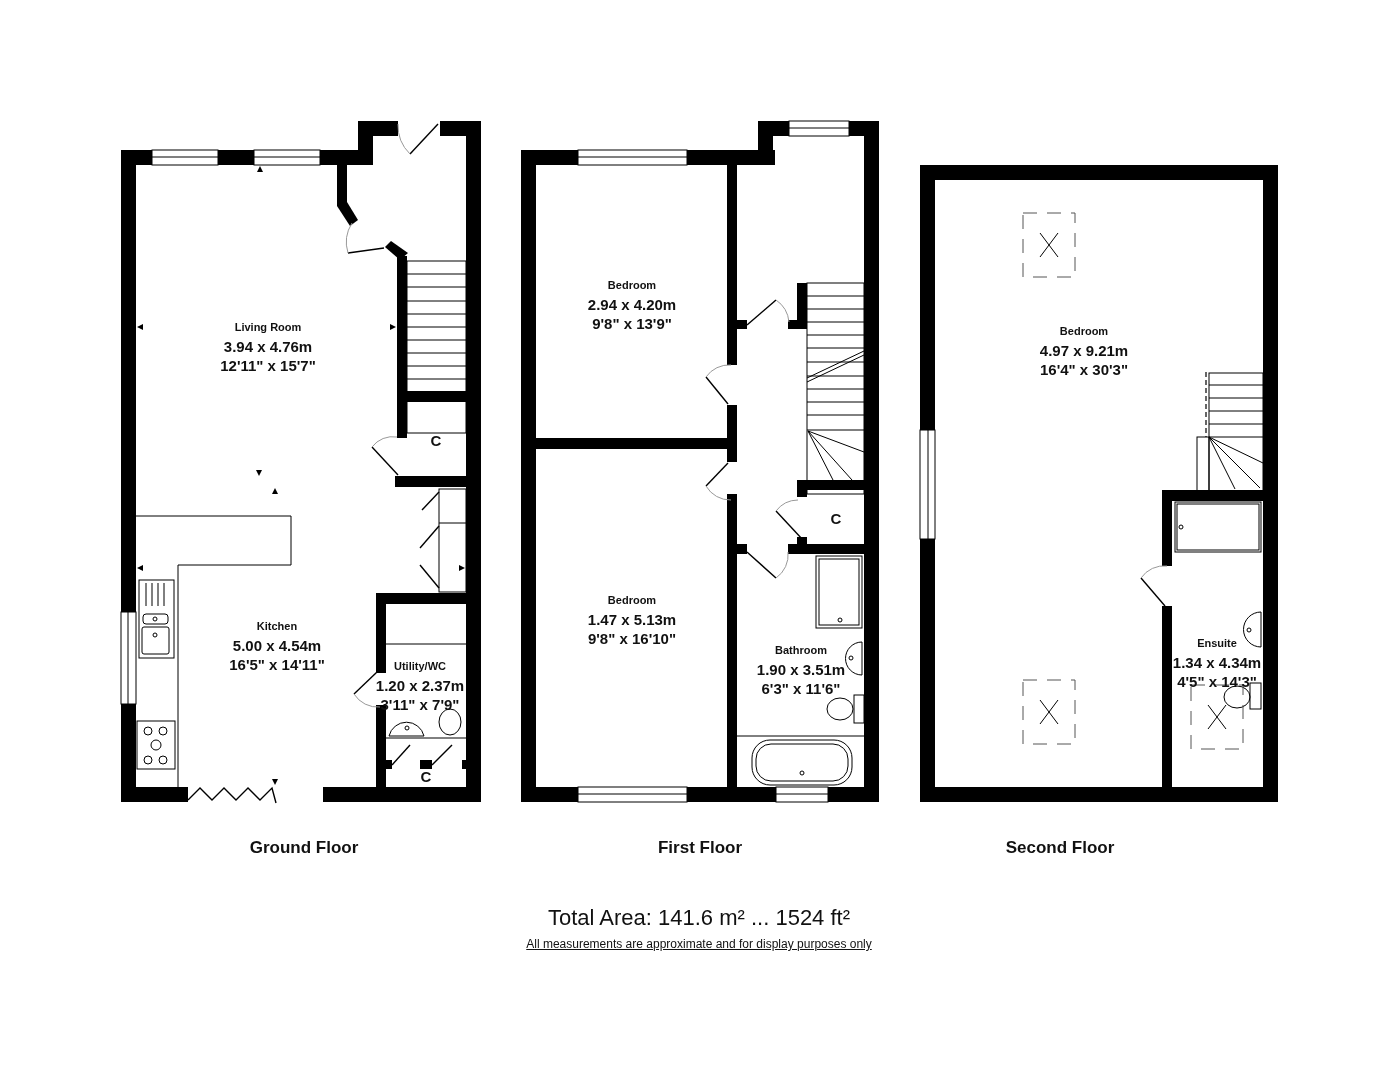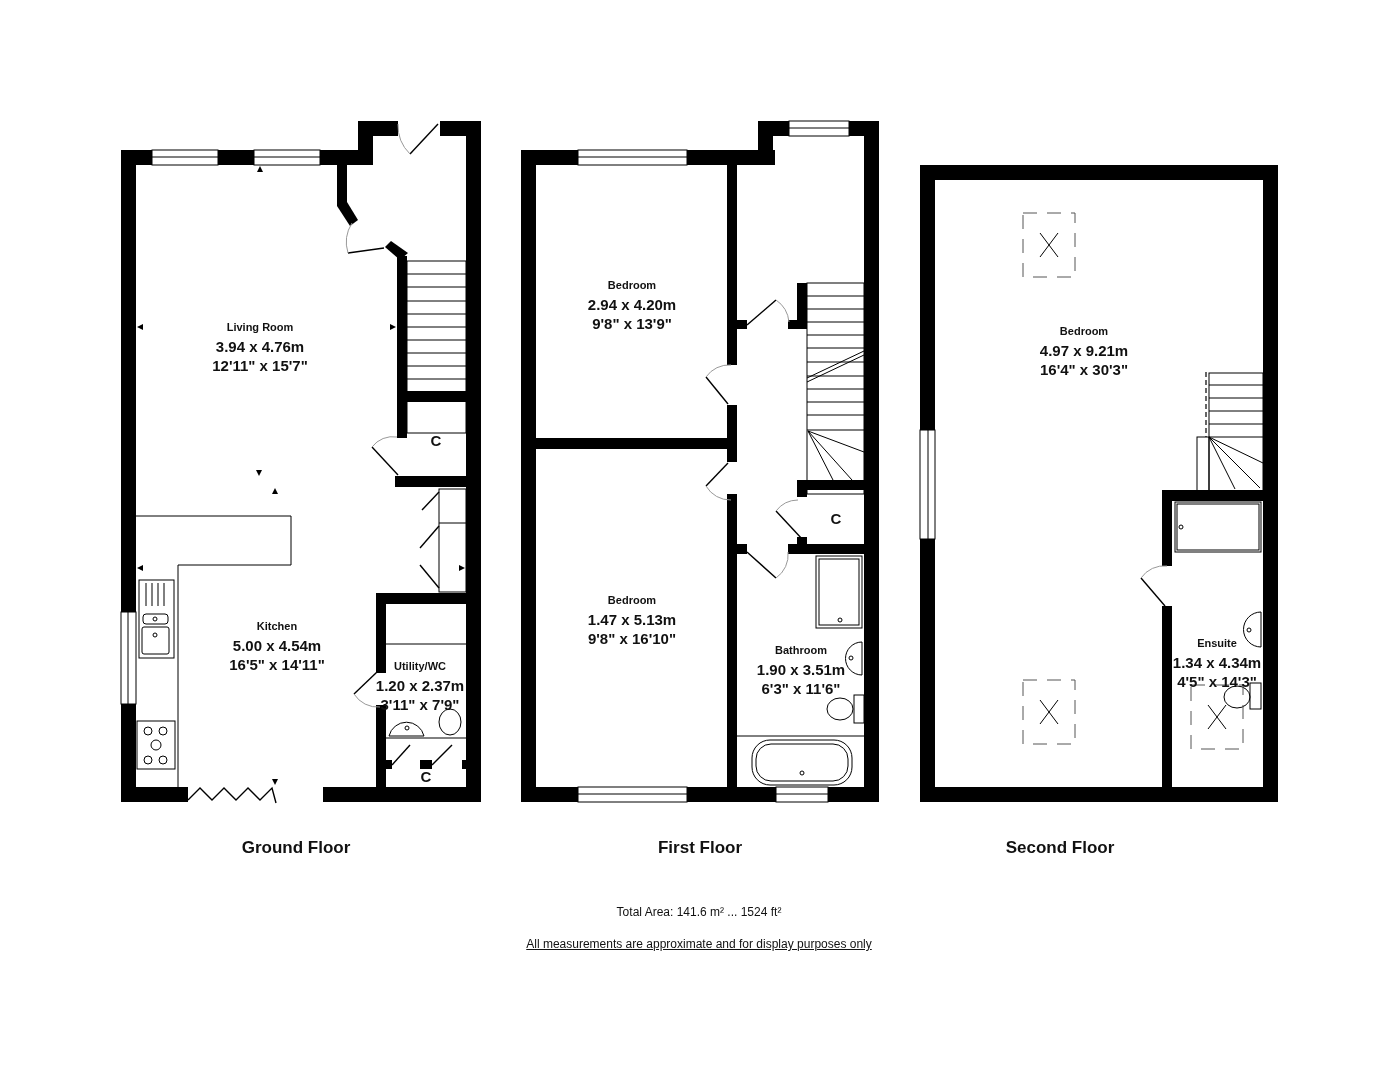--- a/index.html
+++ b/index.html
@@ -8,21 +8,21 @@
     .wall { fill: #000; }
     .thin2 { fill: none; stroke: #000; stroke-width: 1; }
     .arc { fill: none; stroke: #999; stroke-width: 1; }
     .door { stroke: #000; stroke-width: 1.4; }
     .win { fill: #fff; stroke: #000; stroke-width: 1; }
     .room-label { position: absolute; text-align: center; transform: translateX(-50%); line-height: 19px; font-size: 15px; white-space: nowrap; }
     .room-label .name { font-weight: bold; font-size: 11px; display: block; }
     .room-label .dim { display: block; font-weight: bold; }
     .room-c { position: absolute; font-weight: bold; font-size: 15px; transform: translate(-50%, -50%); }
     .floor-title { position: absolute; font-weight: bold; font-size: 17px; transform: translateX(-50%); white-space: nowrap; }
-    .total { position: absolute; left: 699px; top: 905px; transform: translateX(-50%); font-size: 12px; white-space: nowrap; }
+    .total { position: absolute; left: 699px; top: 905px; transform: translateX(-50%); font-size: 22px; white-space: nowrap; }
     .disclaimer { position: absolute; left: 699px; top: 937px; transform: translateX(-50%); font-size: 12px; white-space: nowrap; text-decoration: underline; }
   </style>
 </head>
 <body>
 
 <svg class="plan" width="1398" height="1080" viewBox="0 0 1398 1080">
 
   <g>
 
     <rect class="wall" x="121" y="150" width="15" height="652"></rect>
@@ -265,21 +265,21 @@
       <line class="thin2" x1="1058" y1="700" x2="1040" y2="724"></line>
     </g>
     <g>
       <rect x="1191" y="685" width="52" height="64" fill="none" stroke="#555" stroke-width="1" stroke-dasharray="14,10"></rect>
       <line class="thin2" x1="1208" y1="705" x2="1226" y2="729"></line>
       <line class="thin2" x1="1226" y1="705" x2="1208" y2="729"></line>
     </g>
   </g>
 </svg>
 
-<div class="room-label" style="left:260px; top:318px;">
+<div class="room-label" style="left:268px; top:318px;">
   <span class="name">Living Room</span>
   <span class="dim">3.94 x 4.76m</span>
   <span class="dim">12'11" x 15'7"</span>
 </div>
 <div class="room-label" style="left:277px; top:617px;">
   <span class="name">Kitchen</span>
   <span class="dim">5.00 x 4.54m</span>
   <span class="dim">16'5" x 14'11"</span>
 </div>
 <div class="room-label" style="left:420px; top:657px;">
@@ -311,18 +311,18 @@
   <span class="name">Bedroom</span>
   <span class="dim">4.97 x 9.21m</span>
   <span class="dim">16'4" x 30'3"</span>
 </div>
 <div class="room-label" style="left:1217px; top:634px;">
   <span class="name">Ensuite</span>
   <span class="dim">1.34 x 4.34m</span>
   <span class="dim">4'5" x 14'3"</span>
 </div>
 
-<div class="floor-title" style="left:296px; top:838px;">Ground Floor</div>
+<div class="floor-title" style="left:304px; top:838px;">Ground Floor</div>
 <div class="floor-title" style="left:700px; top:838px;">First Floor</div>
 <div class="floor-title" style="left:1060px; top:838px;">Second Floor</div>
 
 <div class="total">Total Area: 141.6 m² ... 1524 ft²</div>
 <div class="disclaimer">All measurements are approximate and for display purposes only</div>
 
 </body></html>

